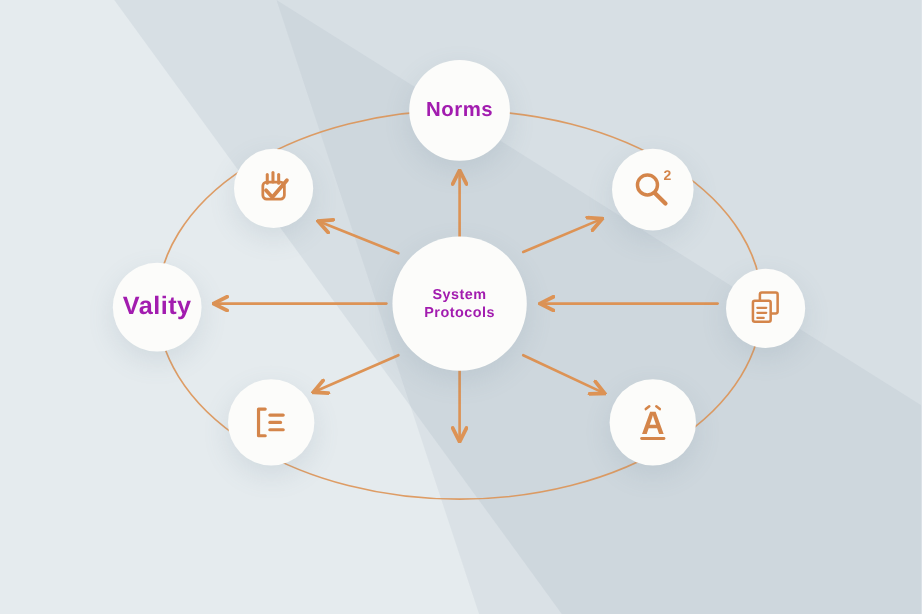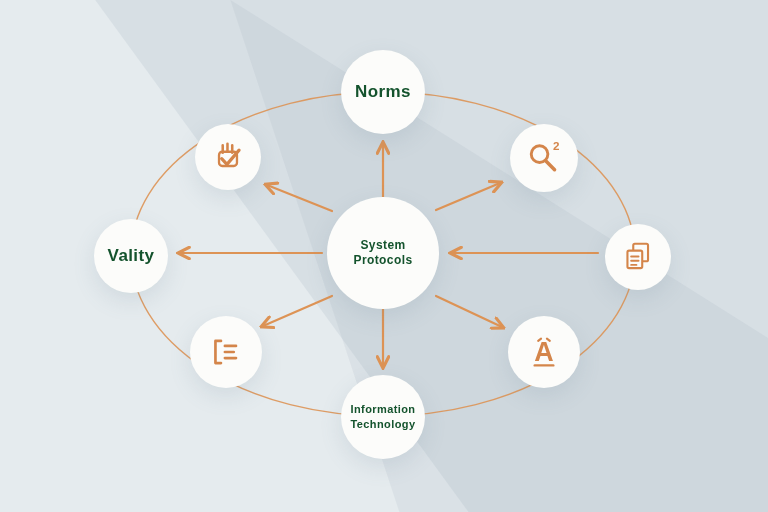--- a/index.html
+++ b/index.html
@@ -36,29 +36,29 @@
     position: absolute;
     border-radius: 50%;
     background: #fcfcfa;
     display: flex;
     align-items: center;
     justify-content: center;
     text-align: center;
     box-shadow: 0 8px 22px rgba(108,128,148,0.16);
   }
   .node-label {
-    color: #14532d;
+    color: #a21caf;
     font-weight: 700;
     letter-spacing: 0.4px;
     white-space: pre-line;
     line-height: 1.25;
   }
   .label-norms   { font-size: 17px; }
   .label-center  { font-size: 12px; font-weight: 600; }
-  .label-vality  { font-size: 17px; font-weight: 600; }
+  .label-vality  { font-size: 21px; font-weight: 600; }
   .label-bottom  { font-size: 11px; font-weight: 600; line-height: 1.35; }
   .icon-svg { display: block; }
 </style>
 </head>
 <body>
 
 <div class="stage">
 
   <div class="shadow-band-1"></div>
   <div class="shadow-band-2"></div>
@@ -88,24 +88,20 @@
   </div>
 
   <div class="node" style="left:341px; top:50px; width:84px; height:84px;">
     <span class="node-label label-norms">Norms</span>
   </div>
 
   <div class="node" style="left:94px; top:219px; width:74px; height:74px;">
     <span class="node-label label-vality">Vality</span>
   </div>
 
-  <div class="node" style="left:341px; top:375px; width:84px; height:84px;">
-    <span class="node-label label-bottom">Information
-Technology</span>
-  </div>
 
   <div class="node" style="left:195px; top:124px; width:66px; height:66px;">
     <svg class="icon-svg" width="38" height="38" viewBox="0 0 36 36" fill="none" stroke="#d4854a" stroke-linecap="round" stroke-linejoin="round">
       <path d="M13 14 V7" stroke-width="2.4"></path>
       <path d="M17.5 13 V5.5" stroke-width="2.4"></path>
       <path d="M22 14 V7" stroke-width="2.4"></path>
       <rect x="9.5" y="13" width="17" height="13.5" rx="3" stroke-width="2.2"></rect>
       <path d="M12 19.5 L17 25 L28.5 11.5" stroke-width="3"></path>
     </svg>
   </div>

